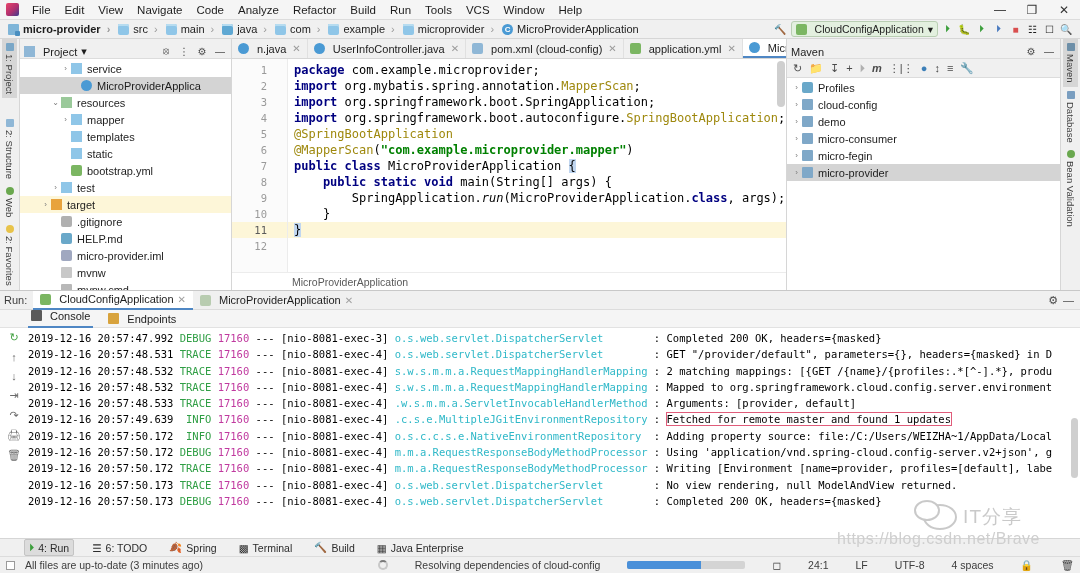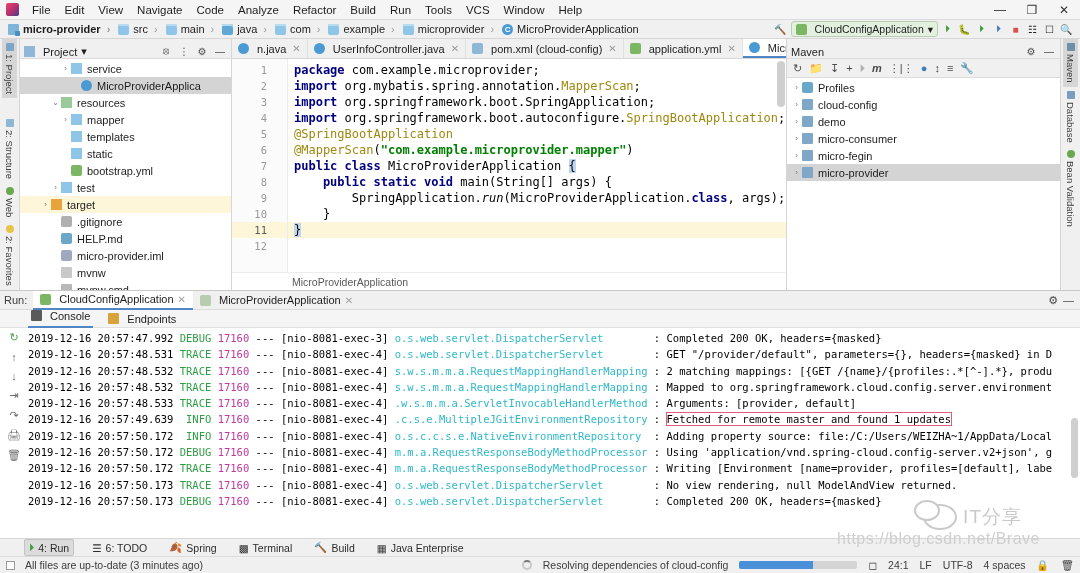--- a/index.html
+++ b/index.html
@@ -199,21 +199,21 @@
   .toolbar-bottom {
     height:18px; display:flex; align-items:center; background:#f0f0f0;
     border-top:1px solid #d6d6d6; font-size:10.5px; padding-left:24px; gap:14px; color:#2b2b2b;
   }
   .tbb { display:flex; align-items:center; gap:4px; padding:1px 4px; }
   .tbb.active { background:#dcdcdc; border:1px solid #c4c4c4; border-radius:2px; }
   .statusbar {
     height:17px; display:flex; align-items:center; background:#f0f0f0;
     border-top:1px solid #dcdcdc; font-size:10.5px; padding:0 6px; gap:10px; color:#3c3c3c;
   }
-  .statusbar .right { margin-left:auto; display:flex; align-items:center; gap:11px; }
+  .statusbar .right { margin-left:auto; display:flex; align-items:center; gap:27px; }
   .progbar { width:118px; height:8px; background:#d4d4d4; border-radius:2px; overflow:hidden; }
   .progbar i { display:block; height:100%; width:62%; background:#4a90d9; }
   .chk { width:9px; height:9px; border:1px solid #9a9a9a; background:#fff; display:inline-block; }
   .spin { width:10px; height:10px; border:2px solid #c8c8c8; border-top-color:#7a7a7a; border-radius:50%; }
 </style>
 </head>
 <body>
 
 <div class="app">
 

